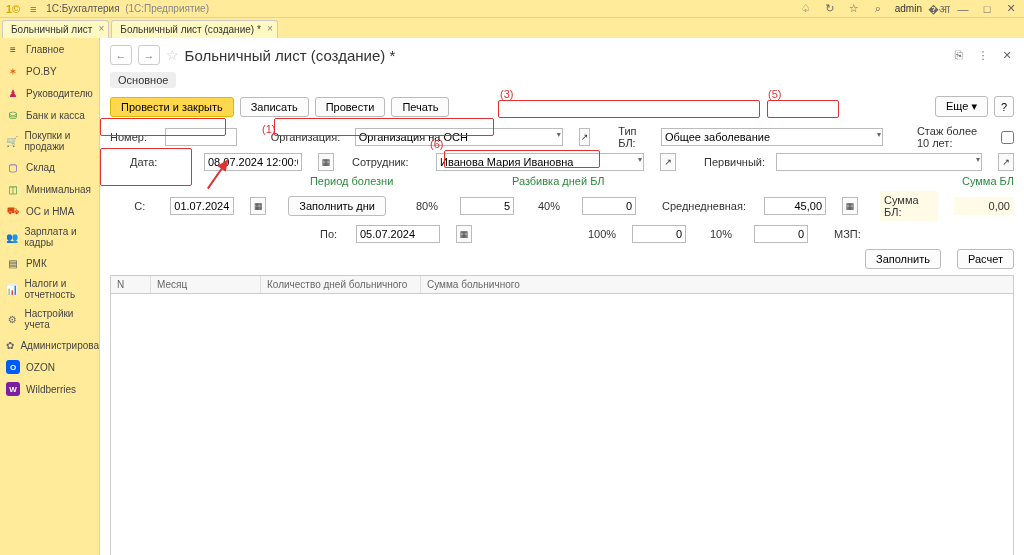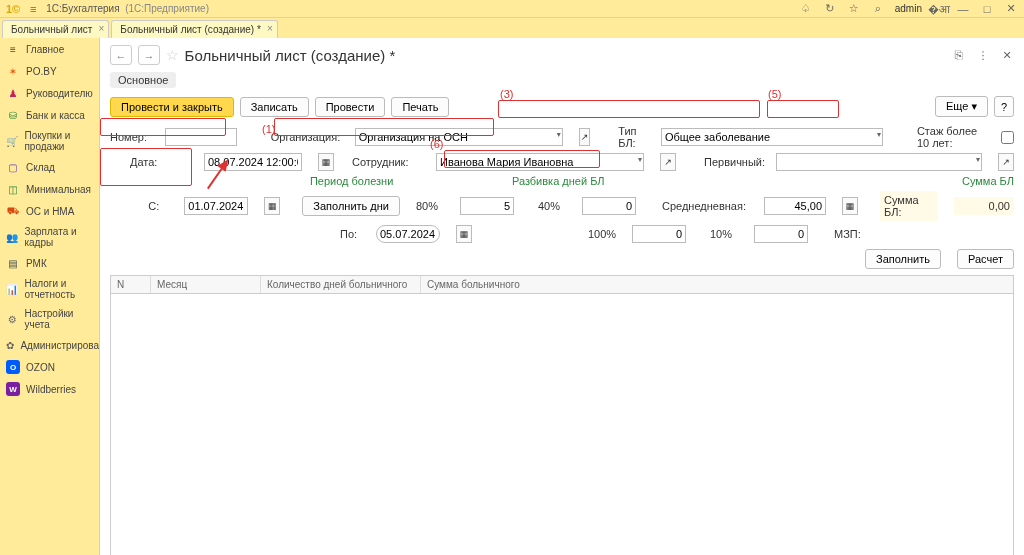--- a/index.html
+++ b/index.html
@@ -269,35 +269,35 @@
       <span style="width:148px;"></span>
       <span class="greenhdr">Сумма БЛ</span>
     </div>
 
     <div class="form-row">
       <span class="lbl" style="width:20px;">С:</span>
       <input class="inp" style="width: 64px;" value="01.07.2024">
       <span class="calc-ico">▦</span>
       <button class="btn" style="margin-left:6px;">Заполнить дни</button>
 
-      <span class="lbl" style="width:28px;">80%</span>
+      <span class="lbl" style="margin-left:14px; width:28px;">80%</span>
       <input class="inp" style="width: 54px; text-align: right;" value="5">
       <span class="lbl" style="margin-left:8px; width:28px;">40%</span>
       <input class="inp" style="width: 54px; text-align: right;" value="0">
 
       <span class="lbl" style="margin-left:10px; width:86px;">Среднедневная:</span>
       <input class="inp" style="width: 62px; text-align: right;" value="45,00">
       <span class="calc-ico">▦</span>
       <span class="lbl" style="margin-left:6px; width:58px; background:#fffbe6; padding:3px 4px;">Сумма БЛ:</span>
       <span class="lbl" style="width:60px; text-align:right; background:#fffbe6; padding:3px 4px;">0,00</span>
     </div>
 
     <div class="form-row">
       <span class="lbl" style="width:20px;">По:</span>
-      <input class="inp" style="width: 64px; border-radius: 9px;" value="05.07.2024">
+      <input class="inp" style="width: 84px;" value="05.07.2024">
       <span class="calc-ico">▦</span>
       <span style="width:84px;"></span>
 
       <span class="lbl" style="width:28px;">100%</span>
       <input class="inp" style="width: 54px; text-align: right;" value="0">
       <span class="lbl" style="margin-left:8px; width:28px;">10%</span>
       <input class="inp" style="width: 54px; text-align: right;" value="0">
 
       <span class="lbl" style="margin-left:10px; width:86px;">МЗП:</span>
       <span class="lbl" style="width:78px; text-align:right;"></span>

